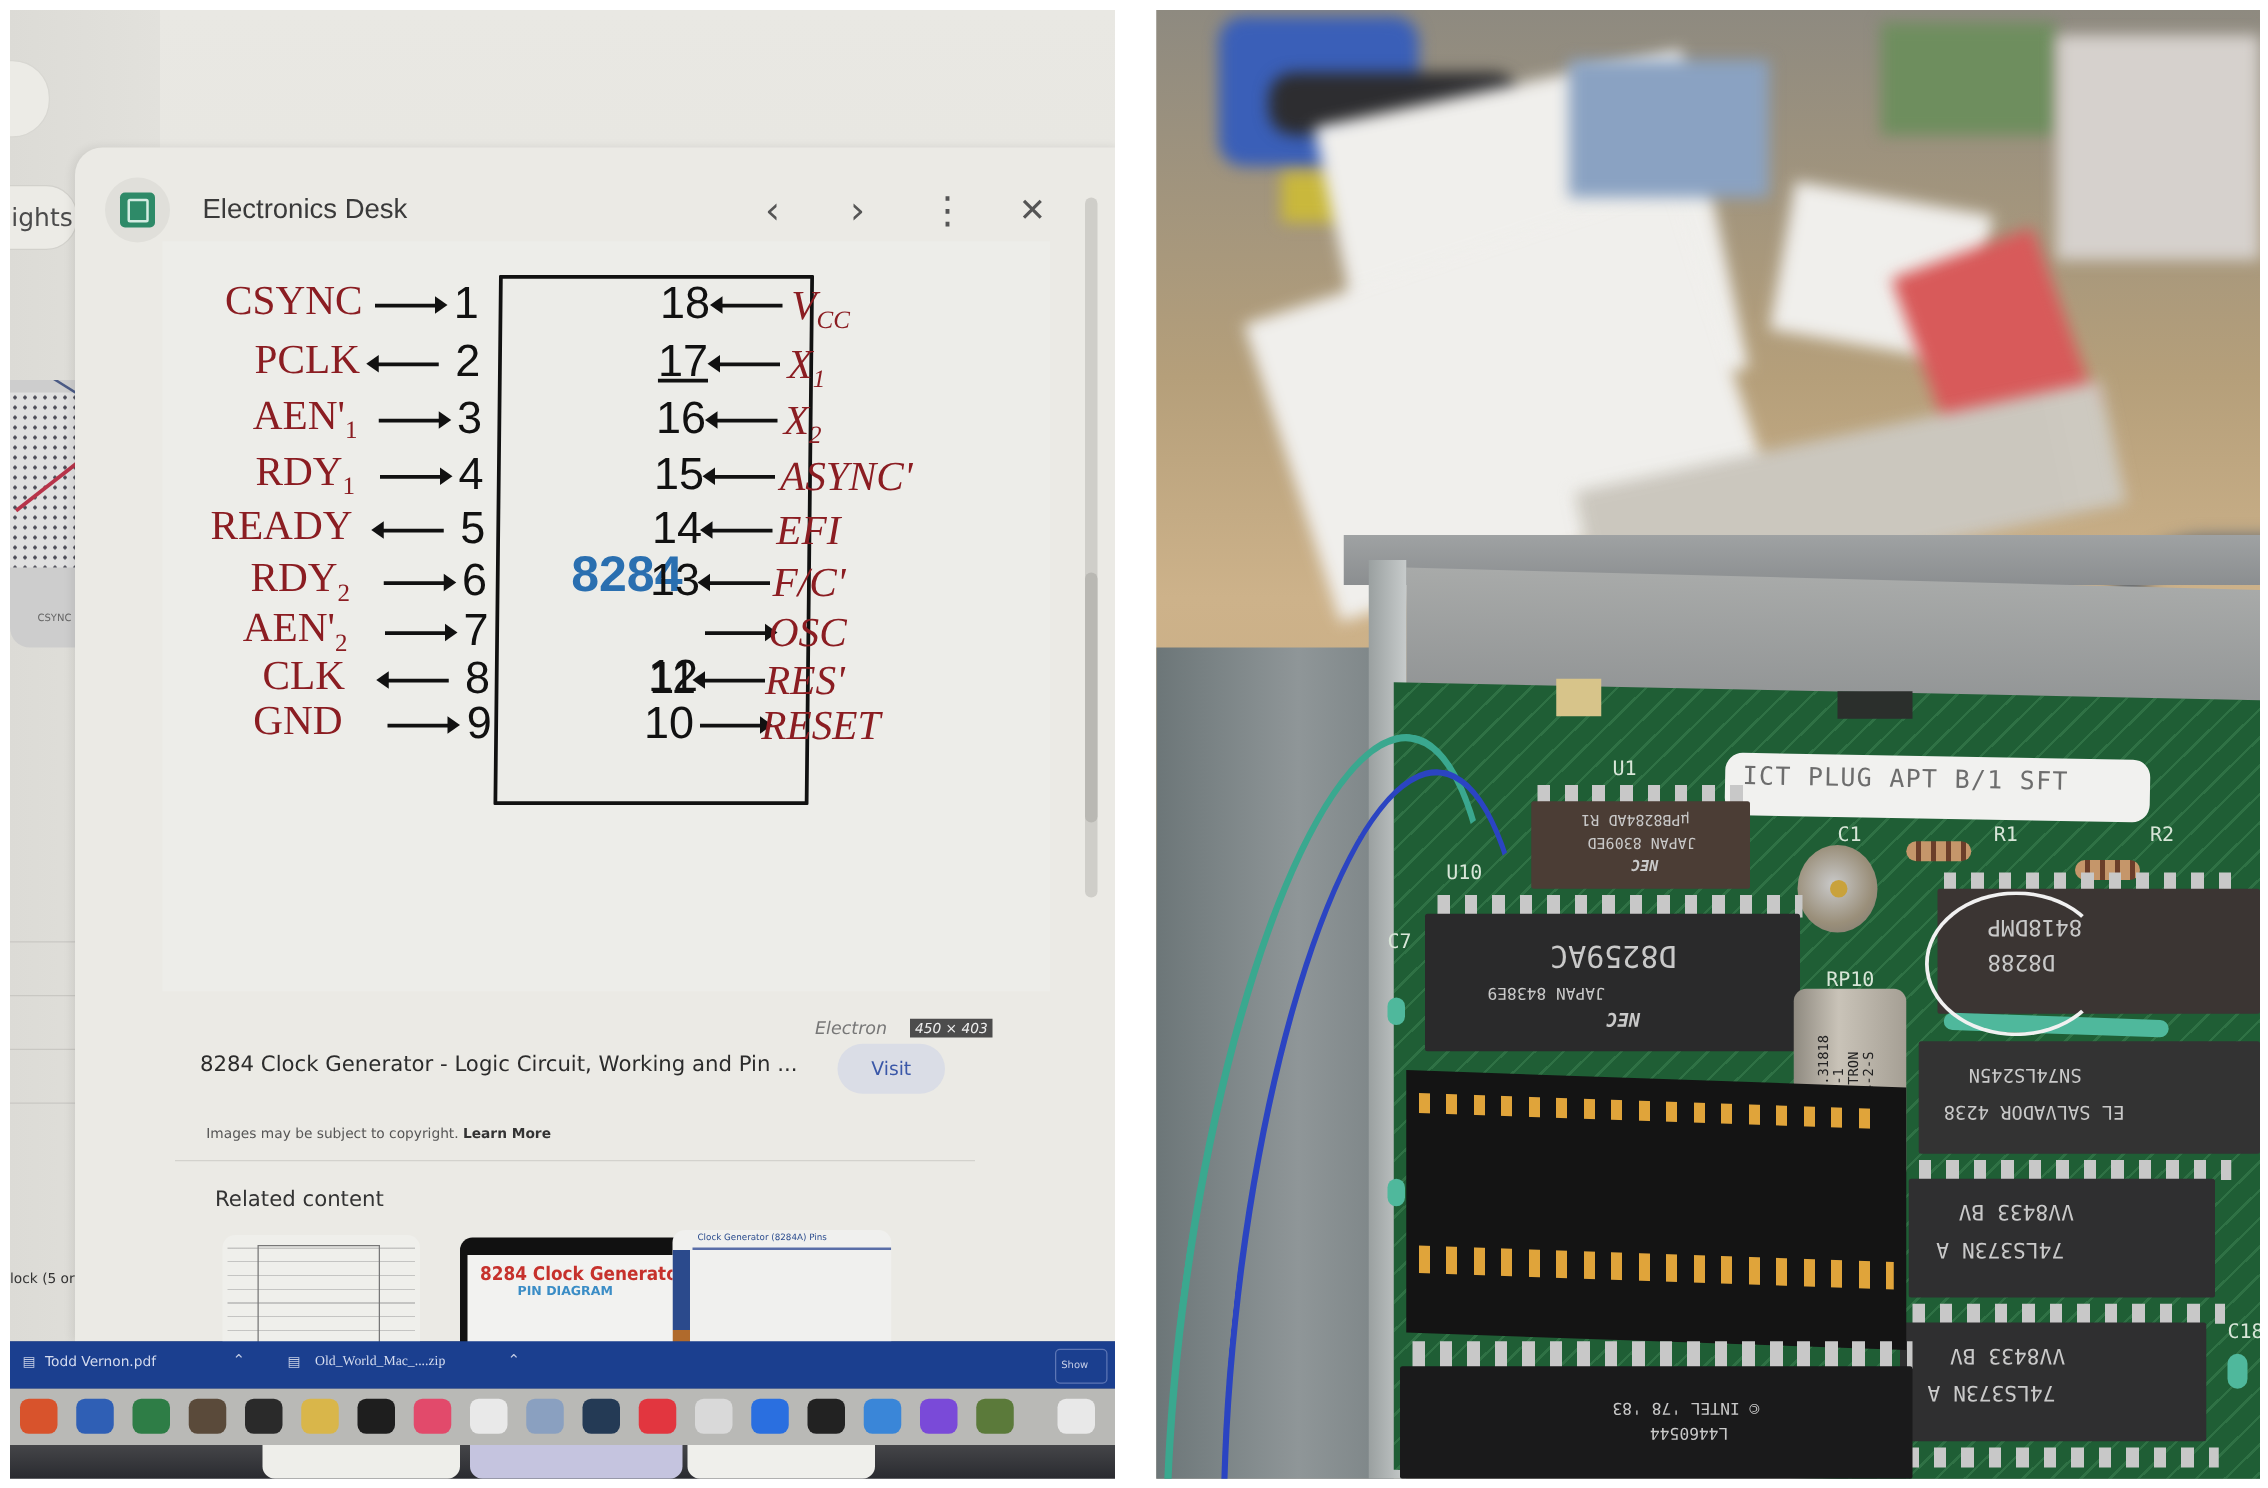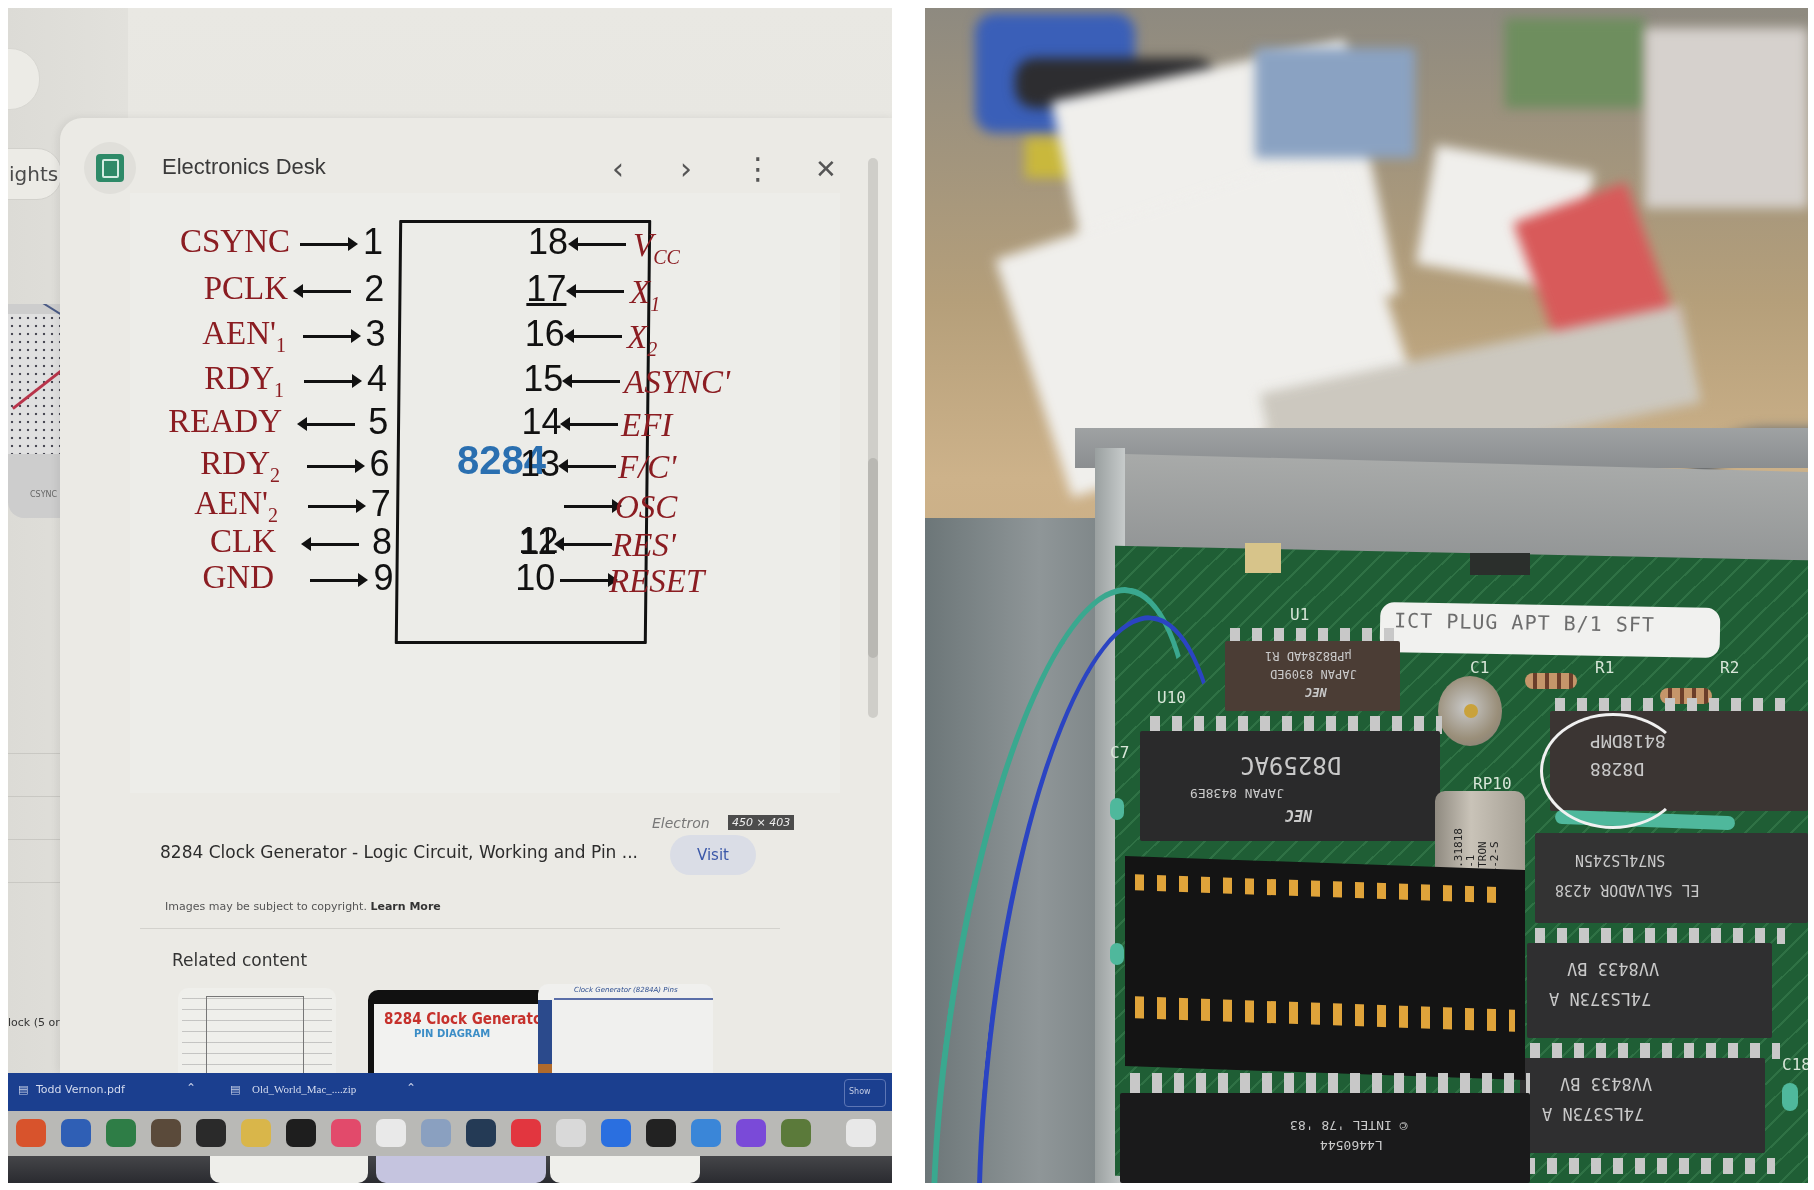--- a/index.html
+++ b/index.html
@@ -64,21 +64,21 @@
   .t1{left:118px;top:870px;width:158px;height:120px;background:#efefeb;}
   .t1 .mini-chip{position:absolute;left:28px;top:8px;width:96px;height:104px;border:1px solid #777;}
   .t1 .lines{position:absolute;left:4px;top:10px;width:150px;height:100px;
     background:repeating-linear-gradient(180deg,#9a9a9a 0 1px,transparent 1px 11px);opacity:.5;}
   .t2{left:308px;top:872px;width:180px;height:108px;background:#111;}
   .t2 .inner{position:absolute;left:6px;top:14px;width:168px;height:76px;background:#f2f2f0;}
   .t2 .ttl{position:absolute;left:10px;top:6px;font-size:15px;color:#c6312c;font-weight:bold;font-family:"DejaVu Sans Condensed","DejaVu Sans",sans-serif;white-space:nowrap;}
   .t2 .sub{position:absolute;left:40px;top:24px;font-size:10px;color:#3b8dc6;font-weight:bold;}
   .t3{left:478px;top:866px;width:175px;height:120px;background:#f0f0ee;}
   .t3 .bar{position:absolute;left:0;top:16px;width:14px;height:92px;background:linear-gradient(180deg,#2b4a8c 70%,#b06a2c 70%);}
-  .t3 .ttl{position:absolute;left:36px;top:2px;font-size:7px;color:#2c4d8f;font-style:italic;}
+  .t3 .ttl{position:absolute;left:20px;top:2px;font-size:7px;color:#2c4d8f;}
   .t3 .rule{position:absolute;left:16px;top:14px;width:159px;height:2px;background:#5a6ea8;}
   .src{font-size:11px;color:#777;}
   .src .dot{display:inline-block;width:8px;height:8px;border-radius:4px;margin-right:4px;vertical-align:middle;}
   .sub-title{font-size:12px;color:#666;white-space:nowrap;}
   .t4{left:150px;top:1020px;width:158px;height:45px;background:#eeeeea;}
   .t5{left:316px;top:1015px;width:170px;height:50px;background:#c5c4df;}
   .t6{left:490px;top:1018px;width:150px;height:47px;background:#efefeb;}
 
   
   .download-bar{left:0;top:1065px;width:884px;height:38px;background:#1b3f8f;}
@@ -325,21 +325,21 @@
   <div class="abs label-sticker" style="left:455px;top:597px;width:340px;height:50px;transform:rotate(1deg);">
       <span>ICT PLUG APT B/1 SFT</span>
     </div>
 
   <span class="abs silk" style="left:365px;top:597px;">U1</span>
   <span class="abs silk" style="left:232px;top:680px;">U10</span>
   <span class="abs silk" style="left:185px;top:735px;">C7</span>
   <span class="abs silk" style="left:545px;top:650px;">C1</span>
   <span class="abs silk" style="left:670px;top:650px;">R1</span>
   <span class="abs silk" style="left:795px;top:650px;">R2</span>
-  <span class="abs silk" style="left:548px;top:766px;">RP10</span>
+  <span class="abs silk" style="left:536px;top:766px;">RP10</span>
   <span class="abs silk" style="left:578px;top:825px;transform:rotate(-90deg);">U11</span>
   <span class="abs silk" style="left:857px;top:1047px;">C18</span>
 
   <div class="abs pins-row" style="left:305px;top:620px;width:170px;height:16px;"></div>
   <div class="abs ic brown" style="left:300px;top:633px;width:175px;height:70px;">
     <div class="abs ic-text" style="left:40px;top:8px;font-size:12px;">μPB8284AD     R1</div>
     <div class="abs ic-text" style="left:45px;top:26px;font-size:12px;">JAPAN   8309ED</div>
     <div class="abs ic-text" style="left:80px;top:44px;font-size:12px;font-weight:bold;font-style:italic;">NEC</div>
   </div>
 

